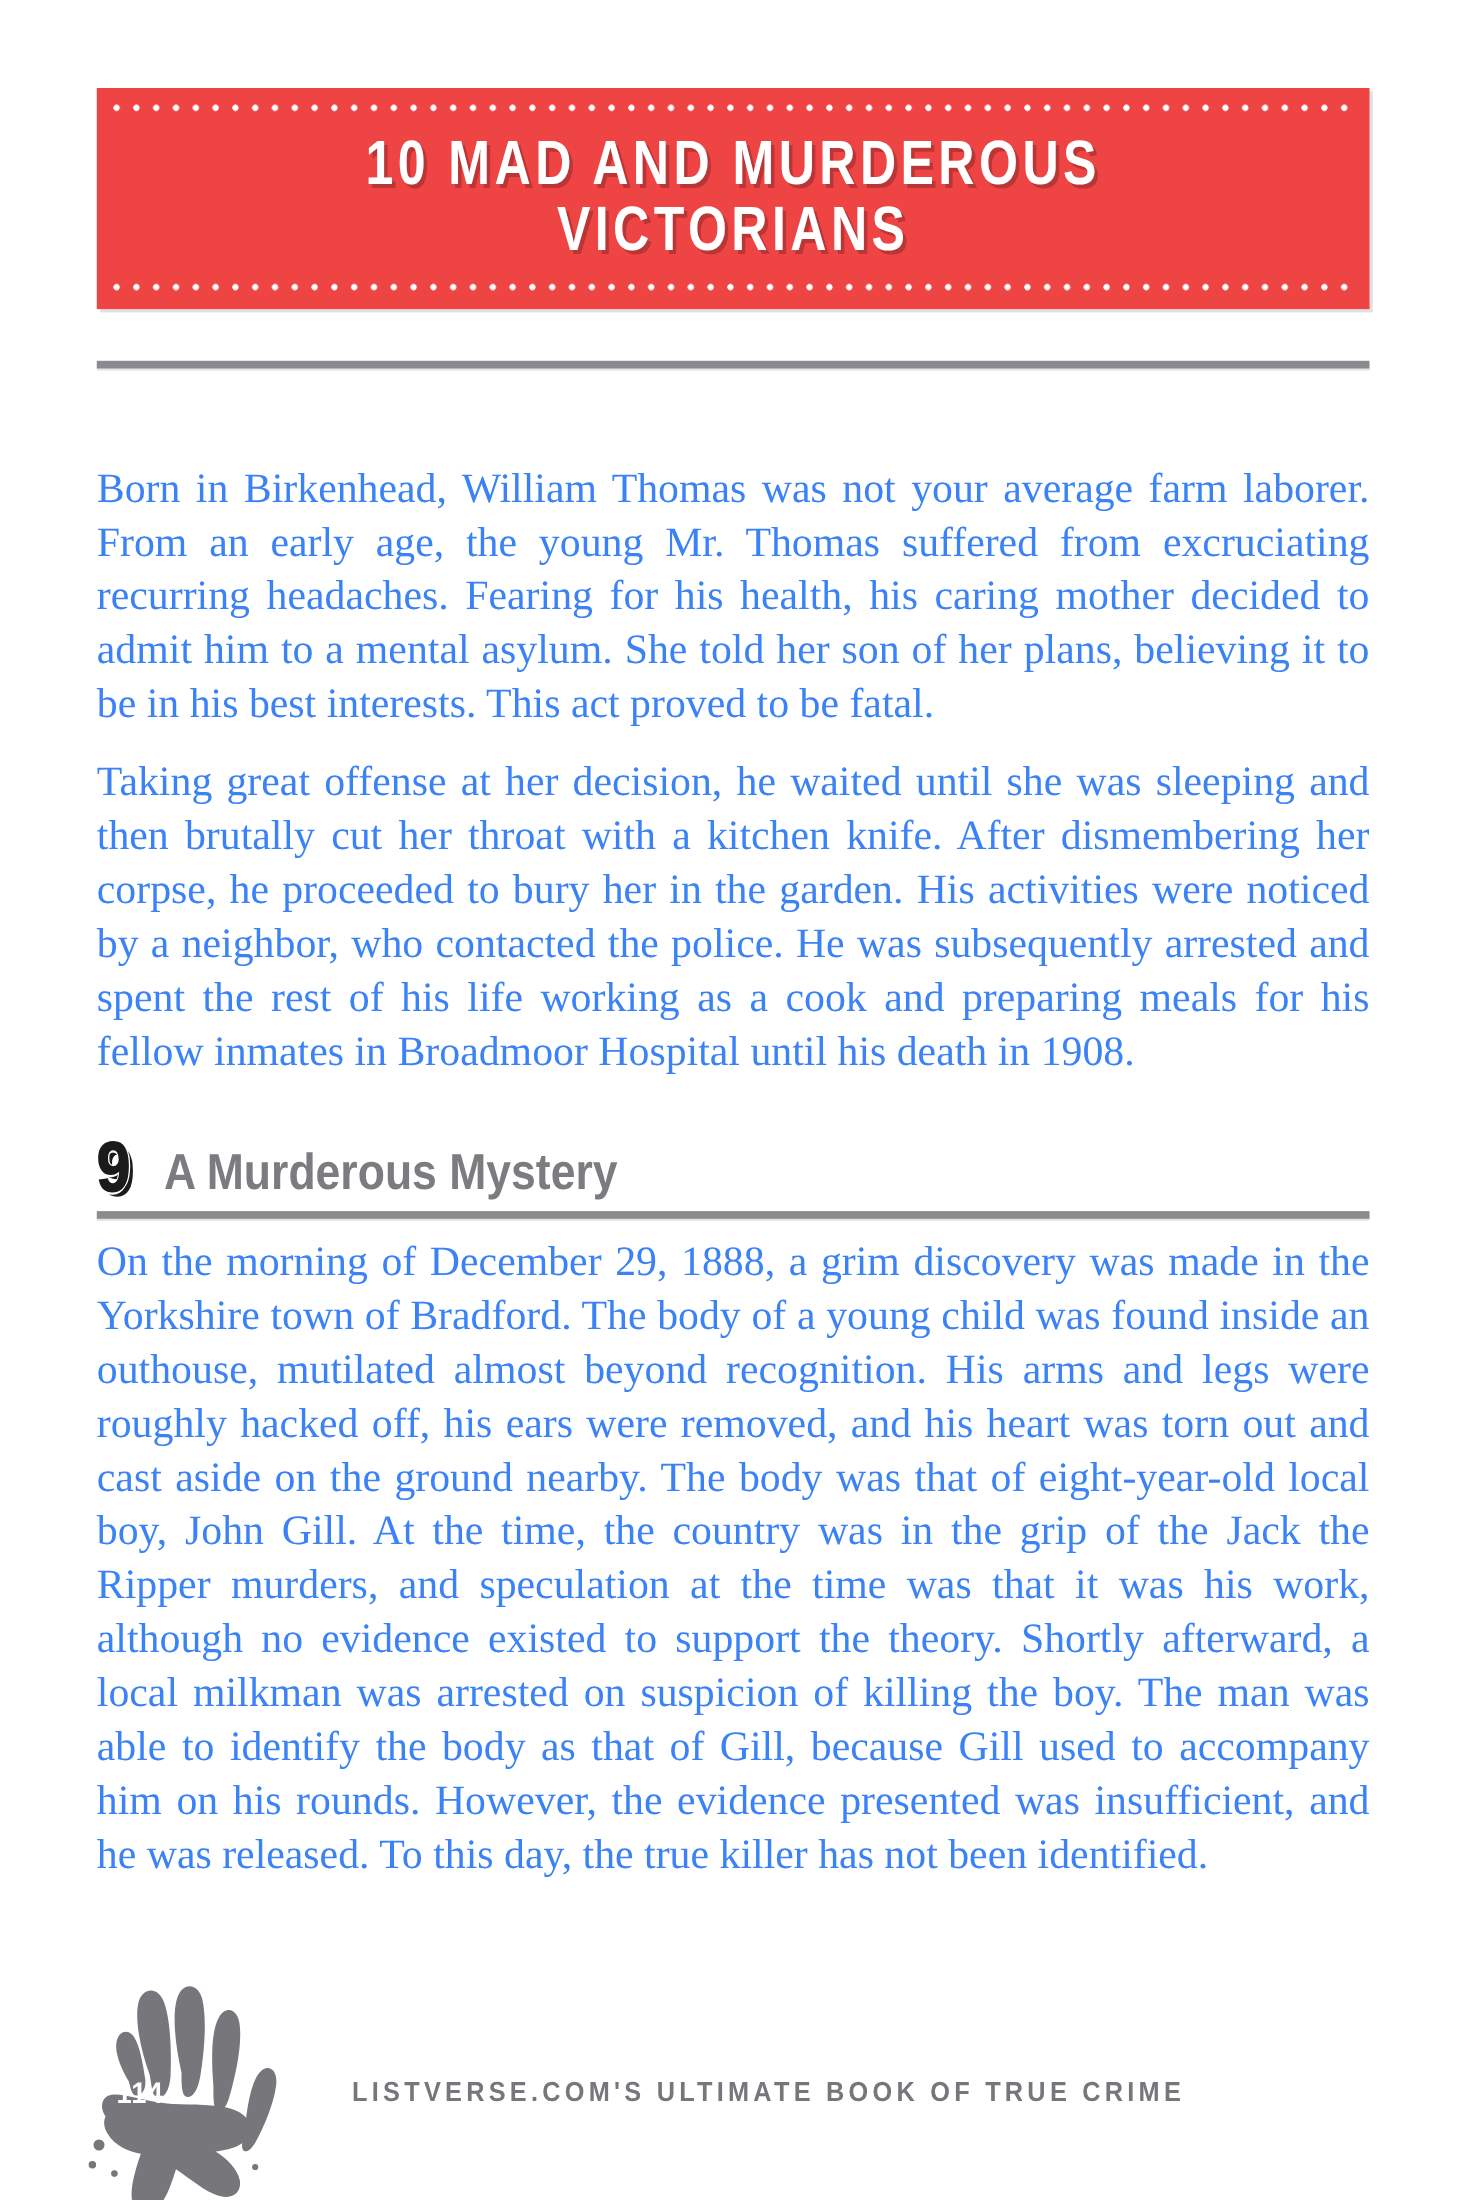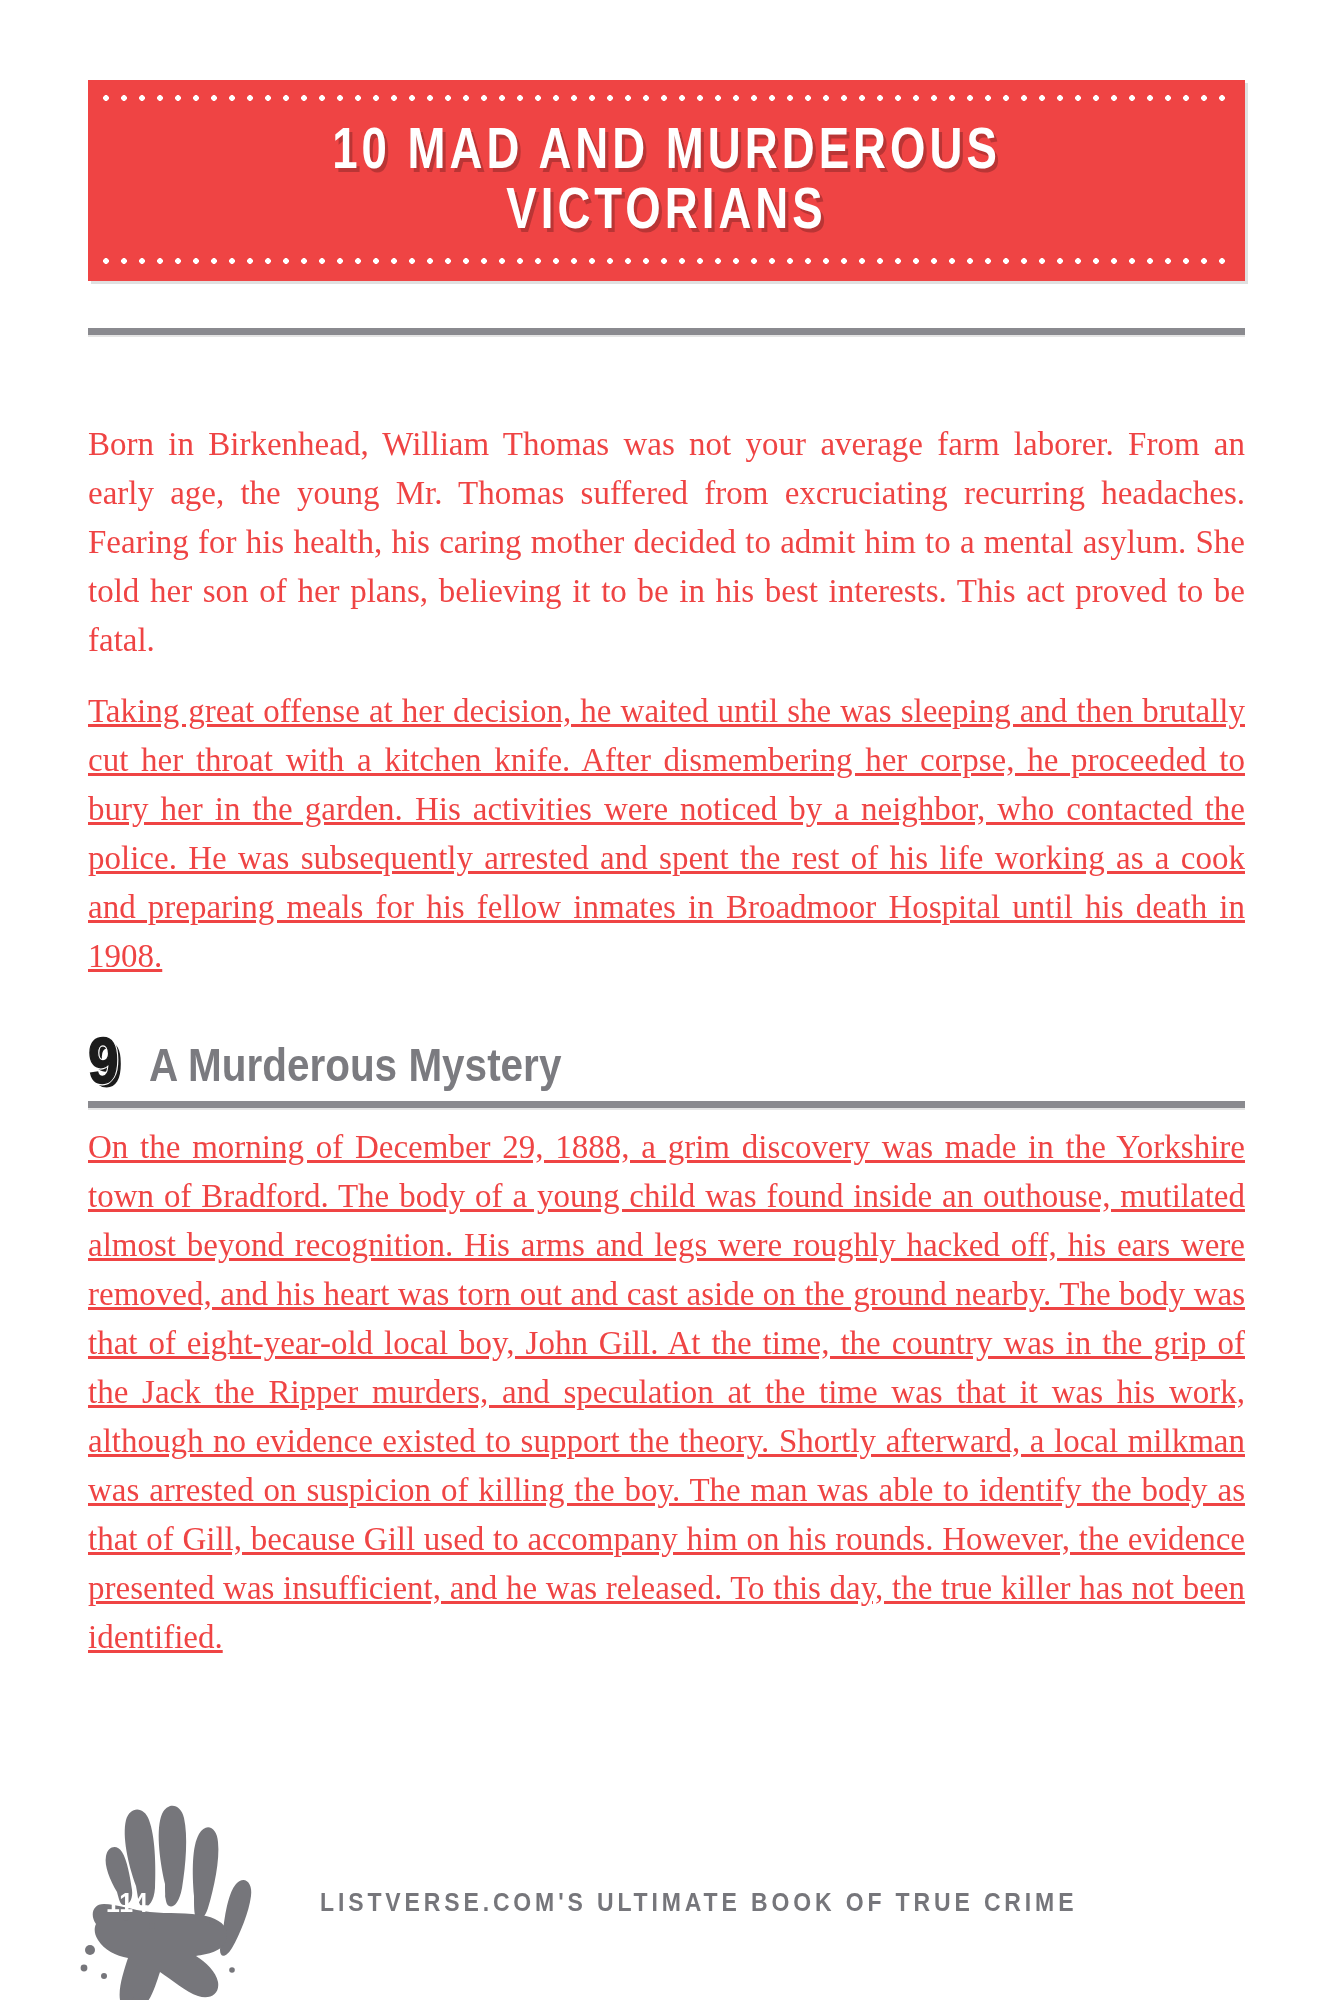--- a/index.html
+++ b/index.html
@@ -104,27 +104,27 @@
   
   .body-col {
     position: absolute;
     left: 88px;
     width: 1157px;
     color: #1c1c1c;
   }
   p.para {
     margin: 0 0 22px 0;
     font-family: "Liberation Serif", serif;
-    font-size: 33px;
+    font-size: 38px;
     line-height: 49px;
     text-align: justify;
     text-justify: inter-word;
-    color: #ef4444;
-  }
-  p.para:last-child { margin-bottom: 0; text-decoration: underline; }
+    color: #3b82f6;
+  }
+  p.para:last-child { margin-bottom: 0; }
 
   
   .footer {
     position: absolute;
     left: 0;
     top: 1800px;
     width: 1075px;
     height: 200px;
   }
   .handprint {

